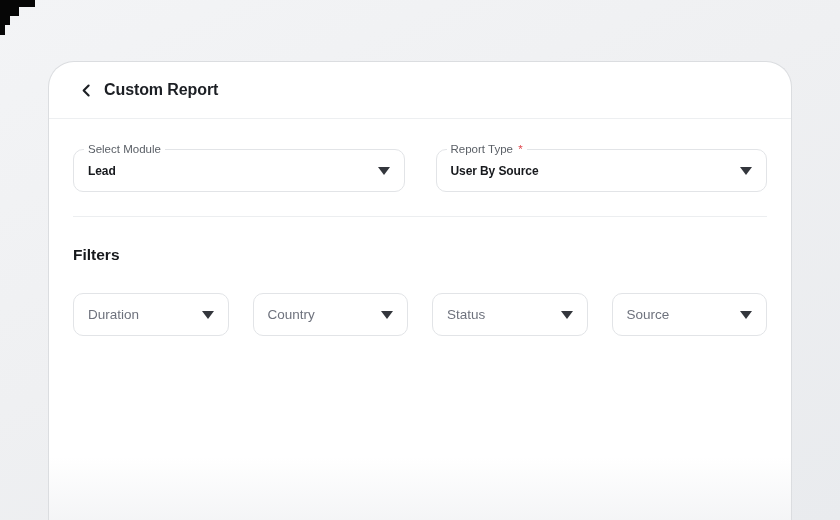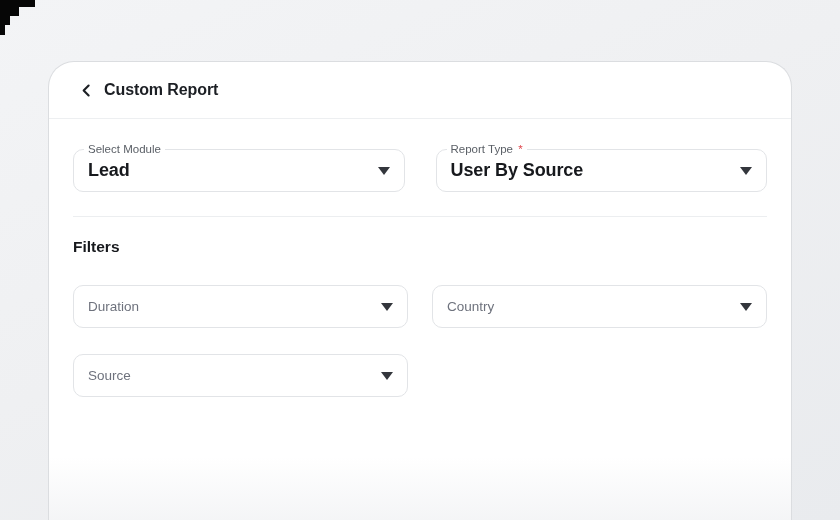--- a/index.html
+++ b/index.html
@@ -62,41 +62,41 @@
   }
   .float-label {
     position: absolute; top: -8px; left: 10px;
     background: #ffffff;
     padding: 0 4px;
     font-size: 11.5px; line-height: 15px;
     color: #5a5f66;
     white-space: nowrap;
   }
   .req { color: #e0484e; margin-left: 2px; }
-  .value { font-size: 18px; font-weight: 600; color: #17191d; letter-spacing: -0.1px; }
+  .value { font-size: 12px; font-weight: 600; color: #17191d; letter-spacing: -0.1px; }
   .placeholder { font-size: 13.5px; color: #6e727d; }
   .caret {
     margin-left: auto;
     width: 0; height: 0;
     border-left: 6.5px solid transparent;
     border-right: 6.5px solid transparent;
     border-top: 8px solid #33363c;
   }
 
   .divider { height: 1px; background: #eceef0; margin-top: 24px; }
 
   .filters-heading {
-    margin-top: 21px;
+    margin-top: 29px;
     font-size: 15.5px; font-weight: 700; color: #17191d;
   }
 
   .filters-grid {
     margin-top: 29px;
     display: grid;
-    grid-template-columns: 1fr 1fr;
+    grid-template-columns: 1fr 1fr 1fr 1fr;
     column-gap: 24px;
     row-gap: 26px;
   }
 </style>
 </head>
 <body>
 
 <div class="screen">
 
   <div class="corner-artifact"></div>
@@ -144,20 +144,24 @@
         <div class="select">
           <span class="placeholder">Duration</span>
           <span class="caret"></span>
         </div>
 
         <div class="select">
           <span class="placeholder">Country</span>
           <span class="caret"></span>
         </div>
 
+        <div class="select">
+          <span class="placeholder">Status</span>
+          <span class="caret"></span>
+        </div>
 
         <div class="select">
           <span class="placeholder">Source</span>
           <span class="caret"></span>
         </div>
 
 
       </div>
 
     </div>

